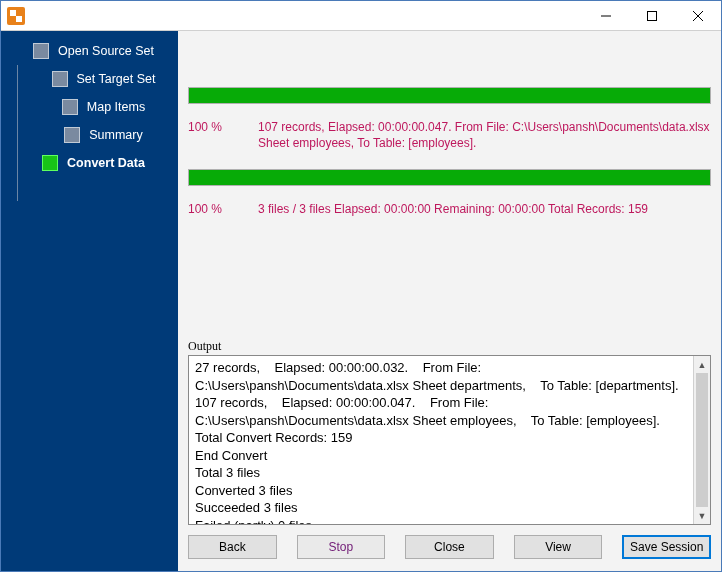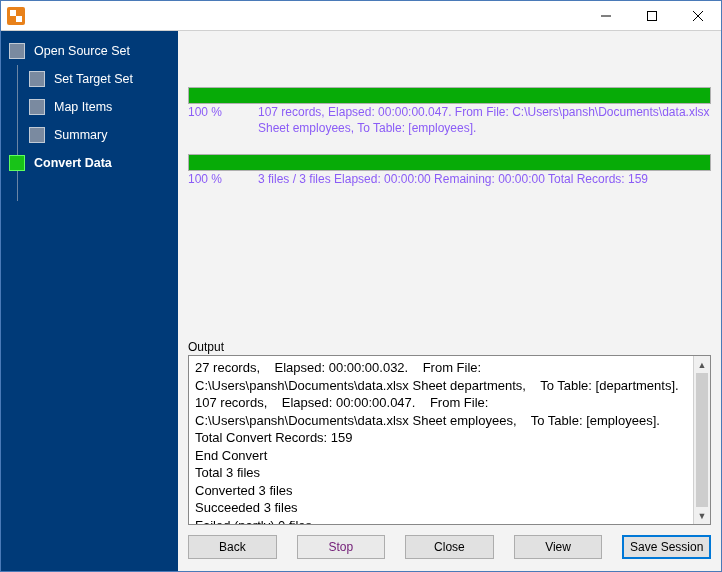--- a/index.html
+++ b/index.html
@@ -80,20 +80,21 @@
     padding: 6px 0;
     position: relative;
   }
   .sb-item {
     display: flex;
     align-items: center;
     position: relative;
     height: 28px;
     padding-left: 8px;
     cursor: pointer;
+    justify-content: center;
   }
   .sb-item.sub { padding-left: 28px; }
   .sb-node {
     width: 16px;
     height: 16px;
     background: #7a8aa0;
     border: 1px solid #c0cad6;
     flex: 0 0 auto;
   }
   .sb-item.active .sb-node {
@@ -143,33 +144,34 @@
     border: 1px solid #b0b0b0;
     overflow: hidden;
   }
   .pbar-fill {
     height: 100%;
     background: #07ab07;
     width: 100%;
   }
   .prow {
     display: flex;
-    margin-top: 0;
-    color: #8b5cf6;
+    margin-top: 15px;
+    color: #be185d;
     font-size: 12px;
     line-height: 1.35;
   }
   .prow .pct { width: 70px; flex: 0 0 auto; }
   .prow .pdetails { flex: 1; }
   .spacer { flex: 1; }
   .output-label {
     color: #000;
     font-size: 12px;
     margin-bottom: 1px;
     margin-top: 4px;
+    font-family: Liberation Serif, serif;
   }
   .output-box {
     height: 170px;
     background: #fff;
     border: 1px solid #888;
     display: flex;
   }
   .output-text {
     flex: 1;
     padding: 3px 6px;

